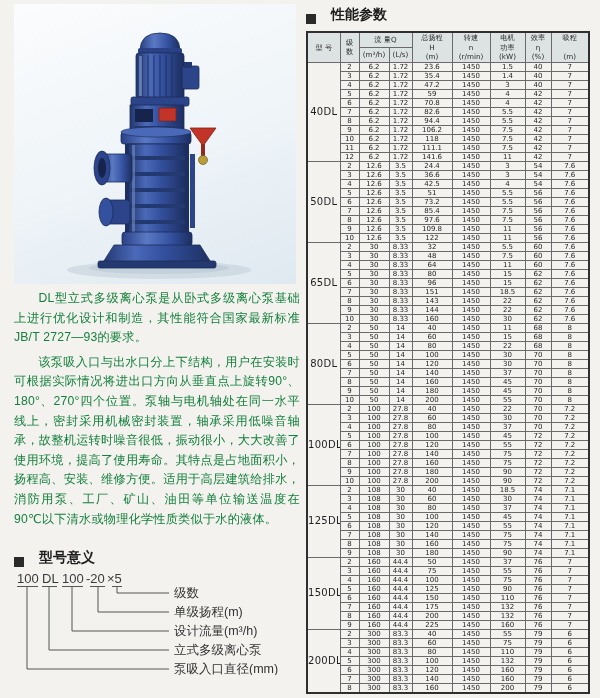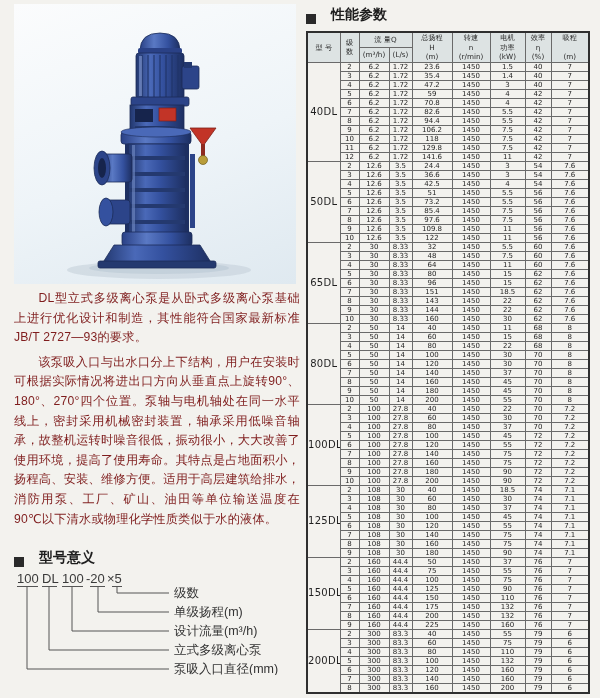--- a/index.html
+++ b/index.html
@@ -15,21 +15,21 @@
     width:282px;height:280px;position:relative;margin-top:4px;
     background:linear-gradient(160deg,#fbfcfd 0%,#eef4f8 55%,#dfe9f0 100%);
   }
   .sec-title{
     display:flex;align-items:flex-end;gap:15px;
     font-size:14px;font-weight:bold;color:#1d1d1d;margin-top:8px;
   }
   .sq{width:10px;height:10px;background:#2a2a2a;display:inline-block;flex:0 0 auto;}
   .para{
     font-size:12.2px;line-height:19.6px;text-align:justify;text-indent:2em;
-    letter-spacing:0.2px;margin:5px 0 0;color:#7f1d1d;
+    letter-spacing:0.2px;margin:5px 0 0;color:#15803d;
   }
   .mm-title{margin-top:20px;font-family:Liberation Serif, serif;}
   .diagram{display:block;margin-top:4px;}
   .diagram text{font-size:12.5px;fill:#333;}
   .diagram .code{font-size:13px;fill:#3a3a3a;}
   .diagram line{stroke:#555;stroke-width:1;}
   
   .right-col{position:absolute;left:306px;top:6px;width:290px;}
   table.perf{
     border-collapse:collapse;margin-top:7px;table-layout:fixed;width:282px;
@@ -303,21 +303,21 @@
           <td>118</td>
           <td>1450</td>
           <td>7.5</td>
           <td>42</td>
           <td>7</td>
         </tr>
         <tr>
           <td>11</td>
           <td>6.2</td>
           <td>1.72</td>
-          <td>129.8</td>
+          <td>111.1</td>
           <td>1450</td>
           <td>7.5</td>
           <td>42</td>
           <td>7</td>
         </tr>
         <tr>
           <td>12</td>
           <td>6.2</td>
           <td>1.72</td>
           <td>141.6</td>

